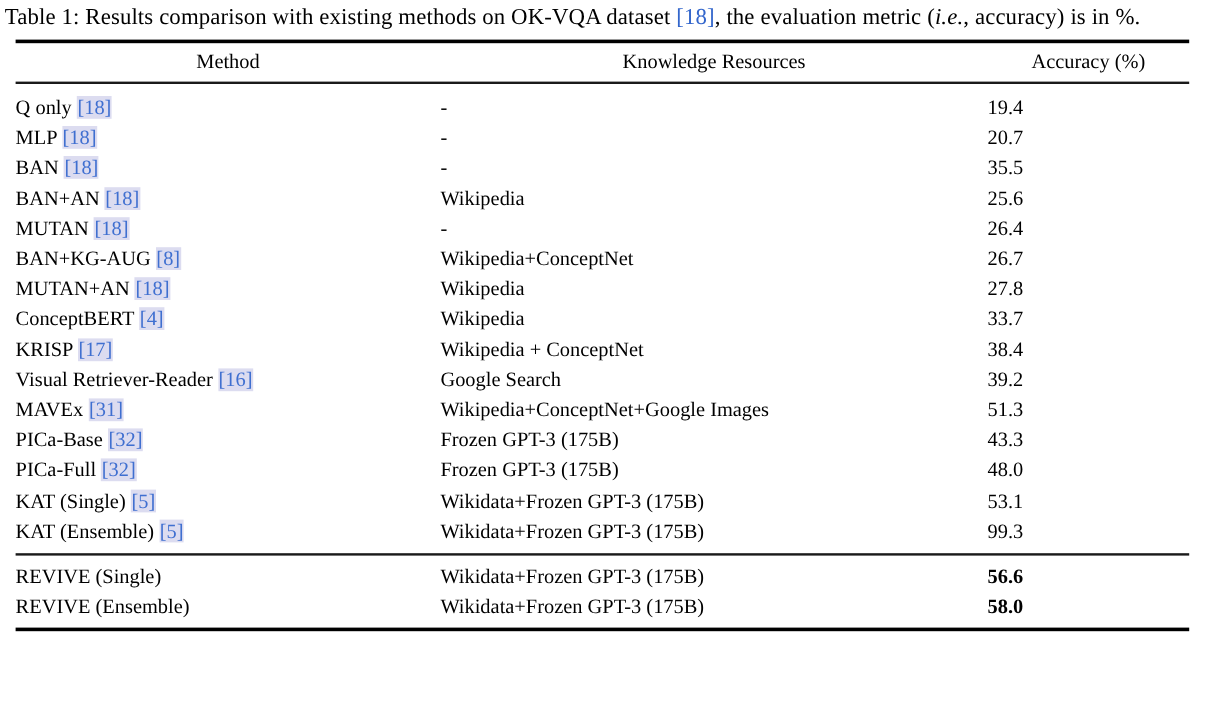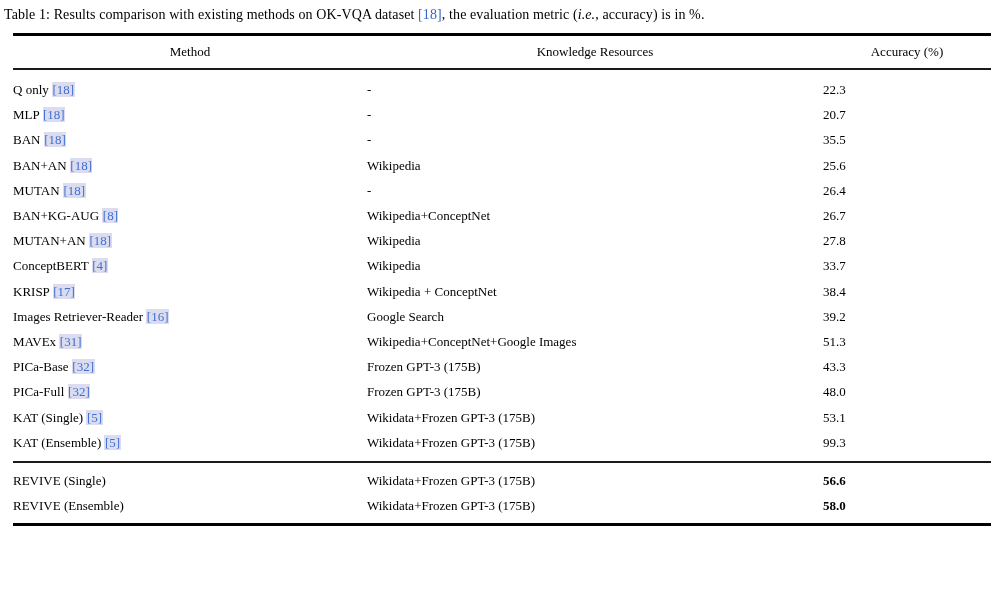--- a/index.html
+++ b/index.html
@@ -18,21 +18,21 @@
 
   .page {
     position: relative;
     width: 1004px;
     height: 597px;
     box-sizing: border-box;
   }
 
   
   .caption {
-    font-size: 14px;
+    font-size: 19px;
     line-height: 26px;
     padding: 2px 8px 0 4px;
     text-align: left;
     letter-spacing: 0.1px;
   }
   .caption .cite {
     color: #3366cc;
   }
   .caption .ital {
     font-style: italic;
@@ -40,21 +40,21 @@
 
   
   .table-wrap {
     margin: 5px 13px 0 13px;
     width: 978px;
   }
   table.results {
     border-collapse: collapse;
     width: 100%;
     table-layout: fixed;
-    font-size: 13px;
+    font-size: 17px;
   }
   table.results td,
   table.results th {
     padding: 0;
     margin: 0;
     border: 0;
     vertical-align: middle;
   }
 
   
@@ -136,21 +136,21 @@
             </td>
           </tr>
           <tr class="spacer-top">
             <td>&nbsp;</td>
             <td class="vl-left">&nbsp;</td>
             <td class="vl-left">&nbsp;</td>
           </tr>
           <tr>
             <td class="cell"><span>Q only</span> <span class="cite-box">[18]</span></td>
             <td class="cell vl-left">-</td>
-            <td class="cell vl-left">22.3</td>
+            <td class="cell vl-left">19.4</td>
           </tr>
           <tr>
             <td class="cell"><span>MLP</span> <span class="cite-box">[18]</span></td>
             <td class="cell vl-left">-</td>
             <td class="cell vl-left">20.7</td>
           </tr>
           <tr>
             <td class="cell"><span>BAN</span> <span class="cite-box">[18]</span></td>
             <td class="cell vl-left">-</td>
             <td class="cell vl-left">35.5</td>
@@ -179,21 +179,21 @@
             <td class="cell"><span>ConceptBERT</span> <span class="cite-box">[4]</span></td>
             <td class="cell vl-left">Wikipedia</td>
             <td class="cell vl-left">33.7</td>
           </tr>
           <tr>
             <td class="cell"><span>KRISP</span> <span class="cite-box">[17]</span></td>
             <td class="cell vl-left">Wikipedia + ConceptNet</td>
             <td class="cell vl-left">38.4</td>
           </tr>
           <tr>
-            <td class="cell"><span>Images Retriever-Reader</span> <span class="cite-box">[16]</span></td>
+            <td class="cell"><span>Visual Retriever-Reader</span> <span class="cite-box">[16]</span></td>
             <td class="cell vl-left">Google Search</td>
             <td class="cell vl-left">39.2</td>
           </tr>
           <tr>
             <td class="cell"><span>MAVEx</span> <span class="cite-box">[31]</span></td>
             <td class="cell vl-left">Wikipedia+ConceptNet+Google Images</td>
             <td class="cell vl-left">51.3</td>
           </tr>
           <tr>
             <td class="cell"><span>PICa-Base</span> <span class="cite-box">[32]</span></td>

